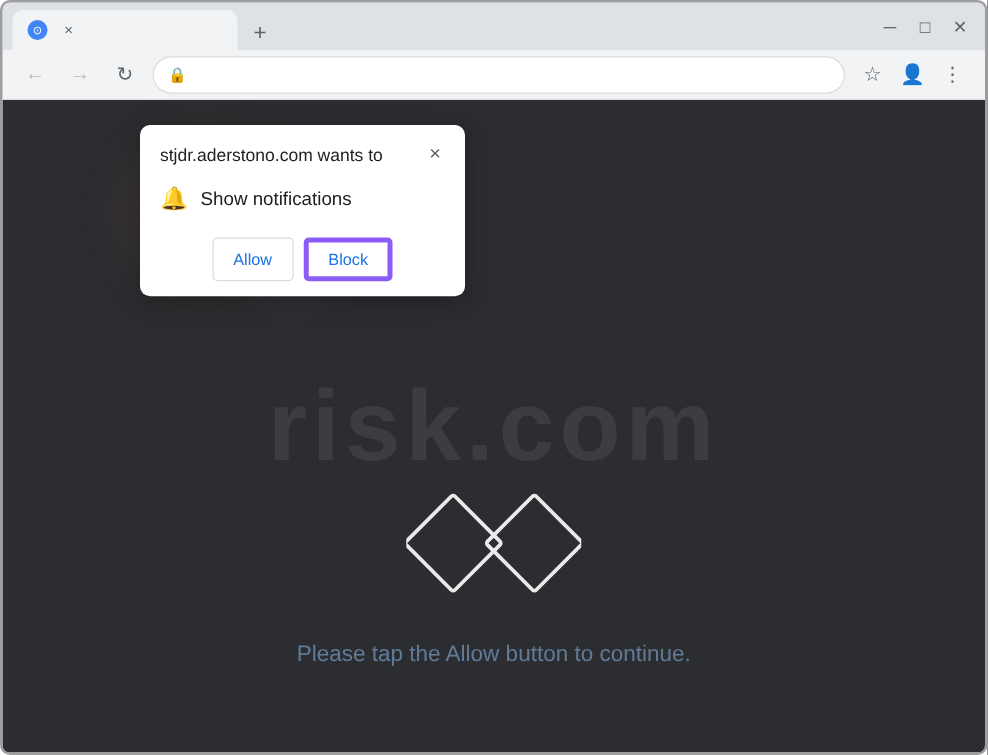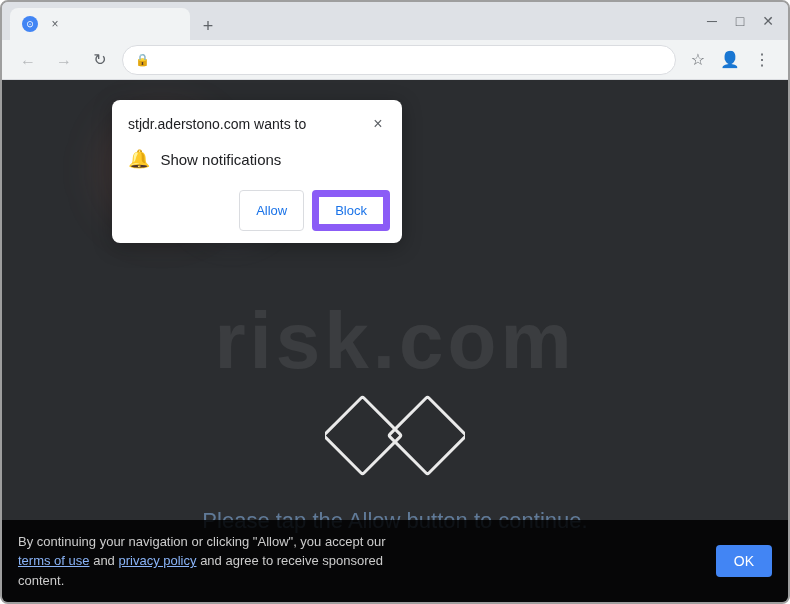--- a/index.html
+++ b/index.html
@@ -144,21 +144,21 @@
       left: 50%;
       transform: translateX(-50%);
     }
     .diamond-svg { opacity: 0.9; }
 
     
     .notification-dialog {
       position: absolute;
       top: 20px;
       left: 110px;
-      width: 290px;
+      width: 260px;
       background: white;
       border-radius: 8px;
       box-shadow: 0 4px 20px rgba(0,0,0,0.3);
       padding: 0;
       overflow: hidden;
     }
     .dialog-header {
       display: flex;
       align-items: center;
       justify-content: space-between;
@@ -181,37 +181,37 @@
       align-items: center;
       gap: 10px;
     }
     .bell-icon { font-size: 18px; color: #5f6368; }
     .dialog-notification-text {
       font-size: 15px;
       color: #202124;
     }
     .dialog-buttons {
       display: flex;
-      justify-content: flex-end;
+      justify-content: center;
       gap: 8px;
       padding: 8px 12px 12px 12px;
     }
     .btn-allow {
       padding: 6px 16px;
       border: 1px solid #dadce0;
       border-radius: 4px;
       background: white;
       color: #1a73e8;
       font-size: 13px;
       font-weight: 500;
       cursor: pointer;
     }
     .btn-block {
       padding: 6px 16px;
-      border: 7px solid #8b5cf6;
+      border: 4px solid #8b5cf6;
       border-radius: 4px;
       background: white;
       color: #1a73e8;
       font-size: 13px;
       font-weight: 500;
       cursor: pointer;
     }
 
     
     .bottom-banner {
@@ -248,21 +248,21 @@
       min-width: 50px;
     }
 
     
     .overlay-text {
       position: absolute;
       bottom: 68px;
       left: 50%;
       transform: translateX(-50%);
       color: rgba(150,200,255,0.5);
-      font-size: 22px;
+      font-size: 18px;
       white-space: nowrap;
       text-align: right;
     }
 
     
     .bg-circle1 {
       position: absolute;
       top: 30px;
       left: 100px;
       width: 120px;
@@ -344,26 +344,15 @@
       <div class="dialog-body">
         <span class="bell-icon">🔔</span>
         <span class="dialog-notification-text">Show notifications</span>
       </div>
       <div class="dialog-buttons">
         <button class="btn-allow">Allow</button>
         <button class="btn-block">Block</button>
       </div>
     </div>
 
-    <div class="bottom-banner">
-      <div class="banner-text">
-        <span>By continuing your navigation or clicking "Allow", you accept our</span><br>
-        <a href="#">terms of use</a>
-        <span>and</span>
-        <a href="#">privacy policy</a>
-        <span>and agree to receive sponsored</span><br>
-        <span>content.</span>
-      </div>
-      <button class="ok-button">OK</button>
-    </div>
 
   </div>
 </div>
 
 </body></html>

